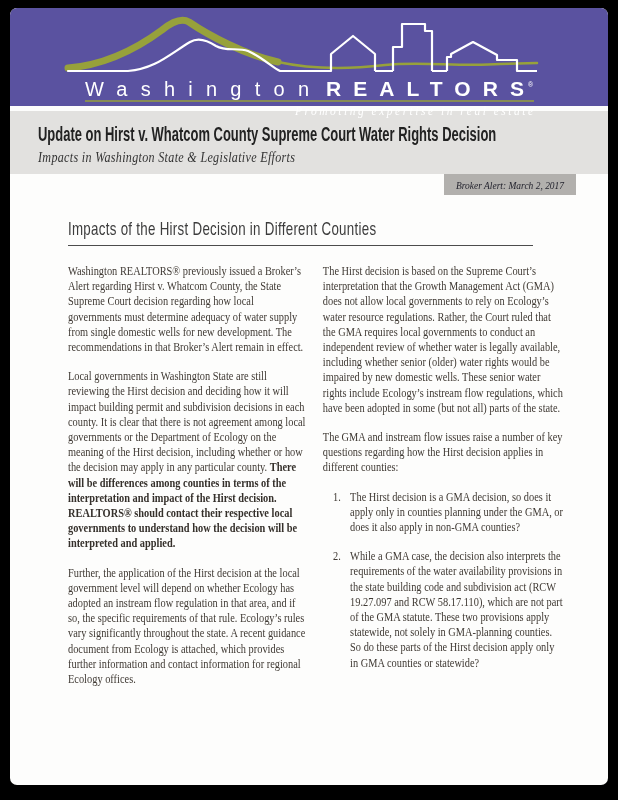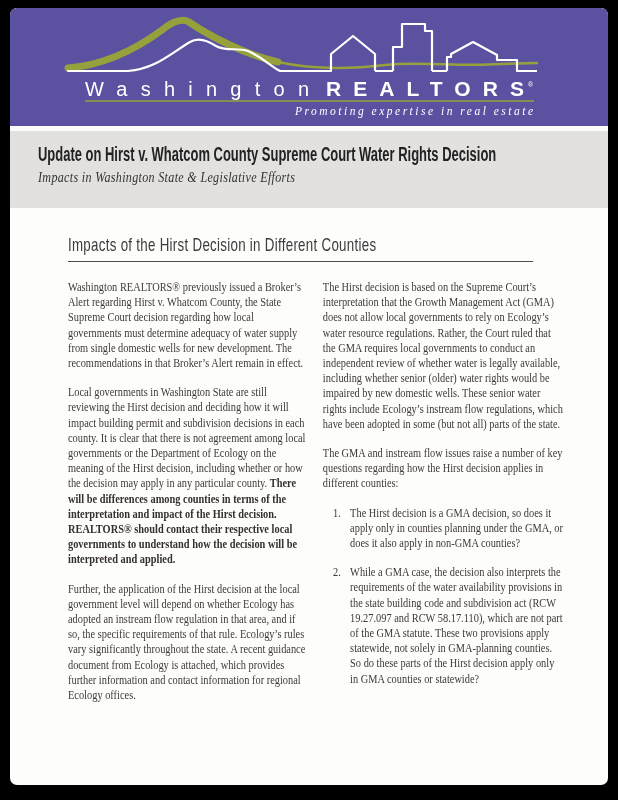--- a/index.html
+++ b/index.html
@@ -9,27 +9,27 @@
     background: #000;
     font-family: "Liberation Serif", serif;
   }
   .frame { width: 618px; height: 800px; padding: 8px 10px 15px 10px; }
   .page {
     width: 598px; height: 777px;
     background: #fdfdfc;
     border-radius: 7px;
     overflow: hidden;
   }
-  .banner { height: 118px; background: #5a52a0; border-radius: 6px 6px 0 0; }
+  .banner { height: 98px; background: #5a52a0; border-radius: 6px 6px 0 0; }
   .banner svg { display: block; width: 598px; height: 118px; }
 
   .masthead {
     background: #e2e1df;
     margin-top: 5px;
-    height: 77px;
+    height: 63px;
     padding: 12px 0 0 28px;
     overflow: hidden;
   }
   .masthead h1 {
     margin: 0; line-height: 21px;
     color: #222;
     font: bold 19.5px "Liberation Sans", sans-serif;
     white-space: nowrap;
     transform: scaleX(0.665);
     transform-origin: 0 0;
@@ -108,20 +108,23 @@
         <line x1="75" y1="93" x2="524" y2="93" stroke="#97a13b" stroke-width="1.5"></line>
         <text x="285" y="107" font-size="11.5" font-style="italic" fill="#ffffff" font-family="Liberation Serif, serif" textLength="238" lengthAdjust="spacing">Promoting expertise in real estate</text>
       </svg>
     </header>
 
     <section class="masthead">
       <h1>Update on Hirst v. Whatcom County Supreme Court Water Rights Decision</h1>
       <p class="subtitle">Impacts in Washington State &amp; Legislative Efforts</p>
     </section>
 
+    <div class="badge-row">
+      <span class="badge"><span class="badge-inner">Broker Alert:  March 2, 2017</span></span>
+    </div>
 
     <main class="article">
       <h2>Impacts of the Hirst Decision in Different Counties</h2>
       <div class="rule"></div>
 
       <div class="columns">
         <div class="col">
           <p>Washington REALTORS® previously issued a Broker’s Alert regarding Hirst v. Whatcom County, the State Supreme Court decision regarding how local governments must determine adequacy of water supply from single domestic wells for new development.  The recommendations in that Broker’s Alert remain in effect.</p>
           <p><span>Local governments in Washington State are still reviewing the Hirst decision and deciding how it will impact building permit and subdivision decisions in each county.  It is clear that there is not agreement among local governments or the Department of Ecology on the meaning of the Hirst decision, including whether or how the decision may apply in any particular county. </span> <strong>There will be differences among counties in terms of the interpretation and impact of the Hirst decision.  REALTORS® should contact their respective local governments to understand how the decision will be interpreted and applied.</strong></p>
           <p>Further, the application of the Hirst decision at the local government level will depend on whether Ecology has adopted an instream flow regulation in that area, and if so, the specific requirements of that rule.  Ecology’s rules vary significantly throughout the state.  A recent guidance document from Ecology is attached, which provides further information and contact information for regional Ecology offices.</p>

